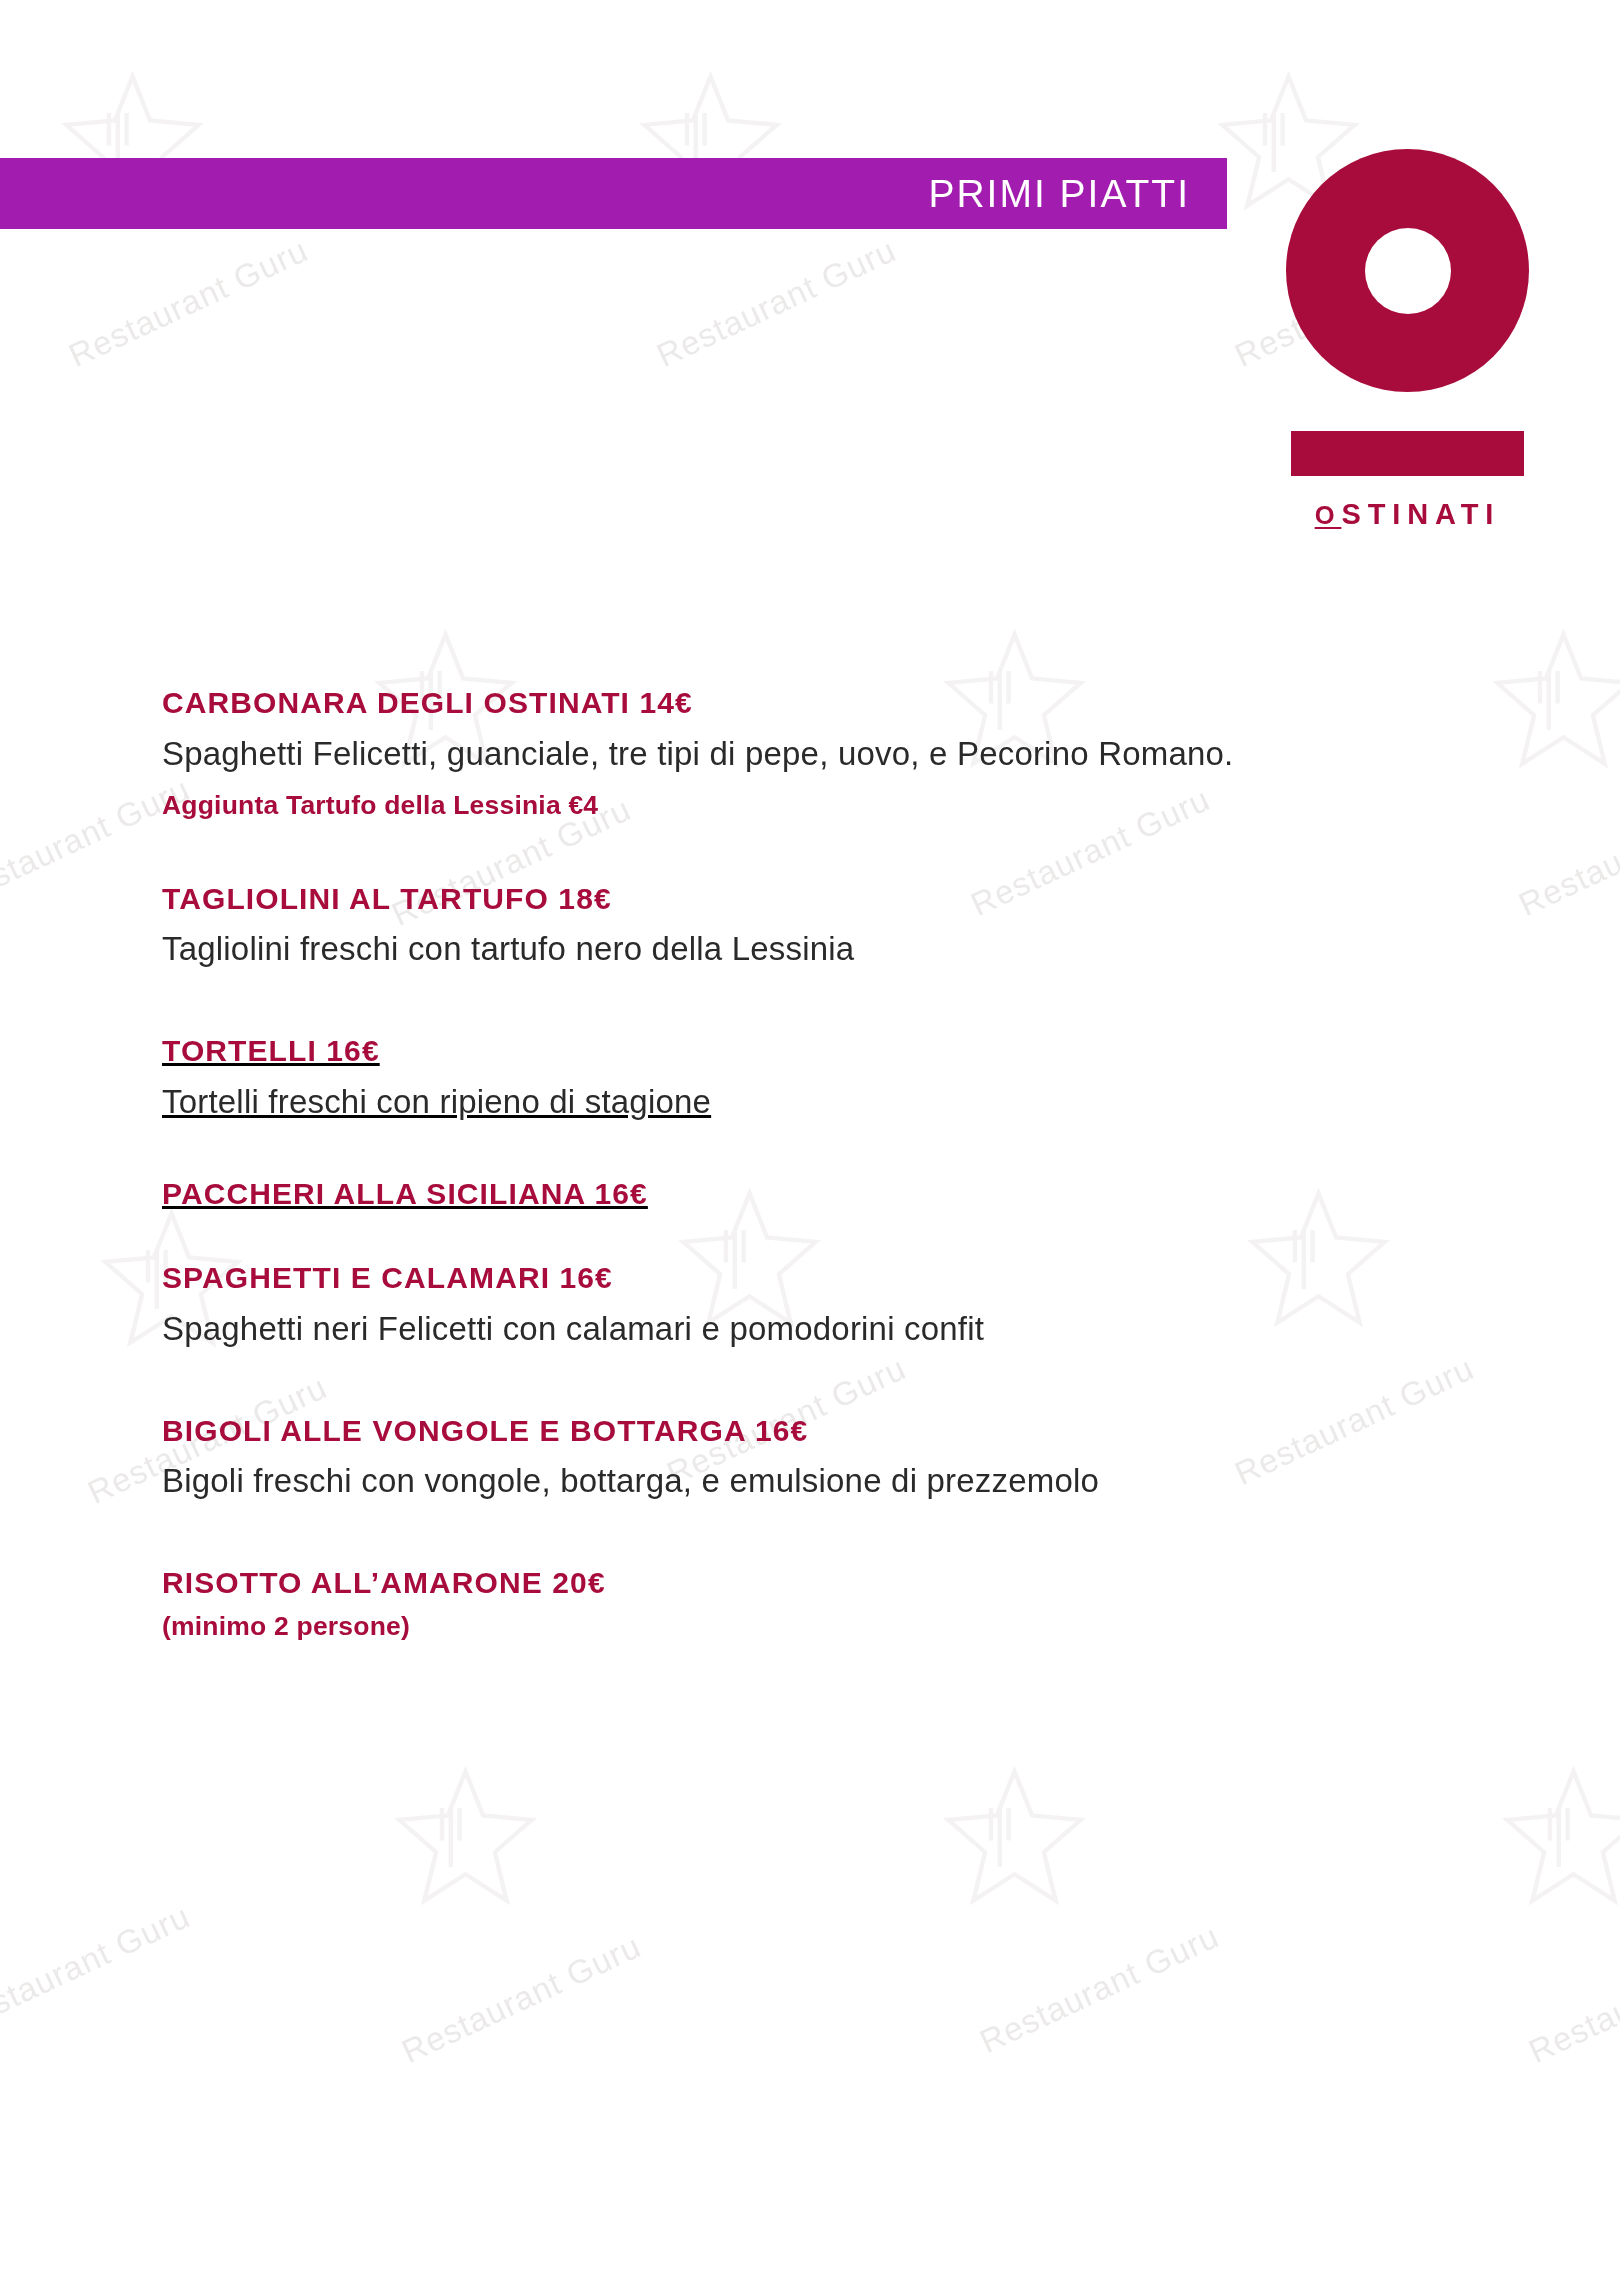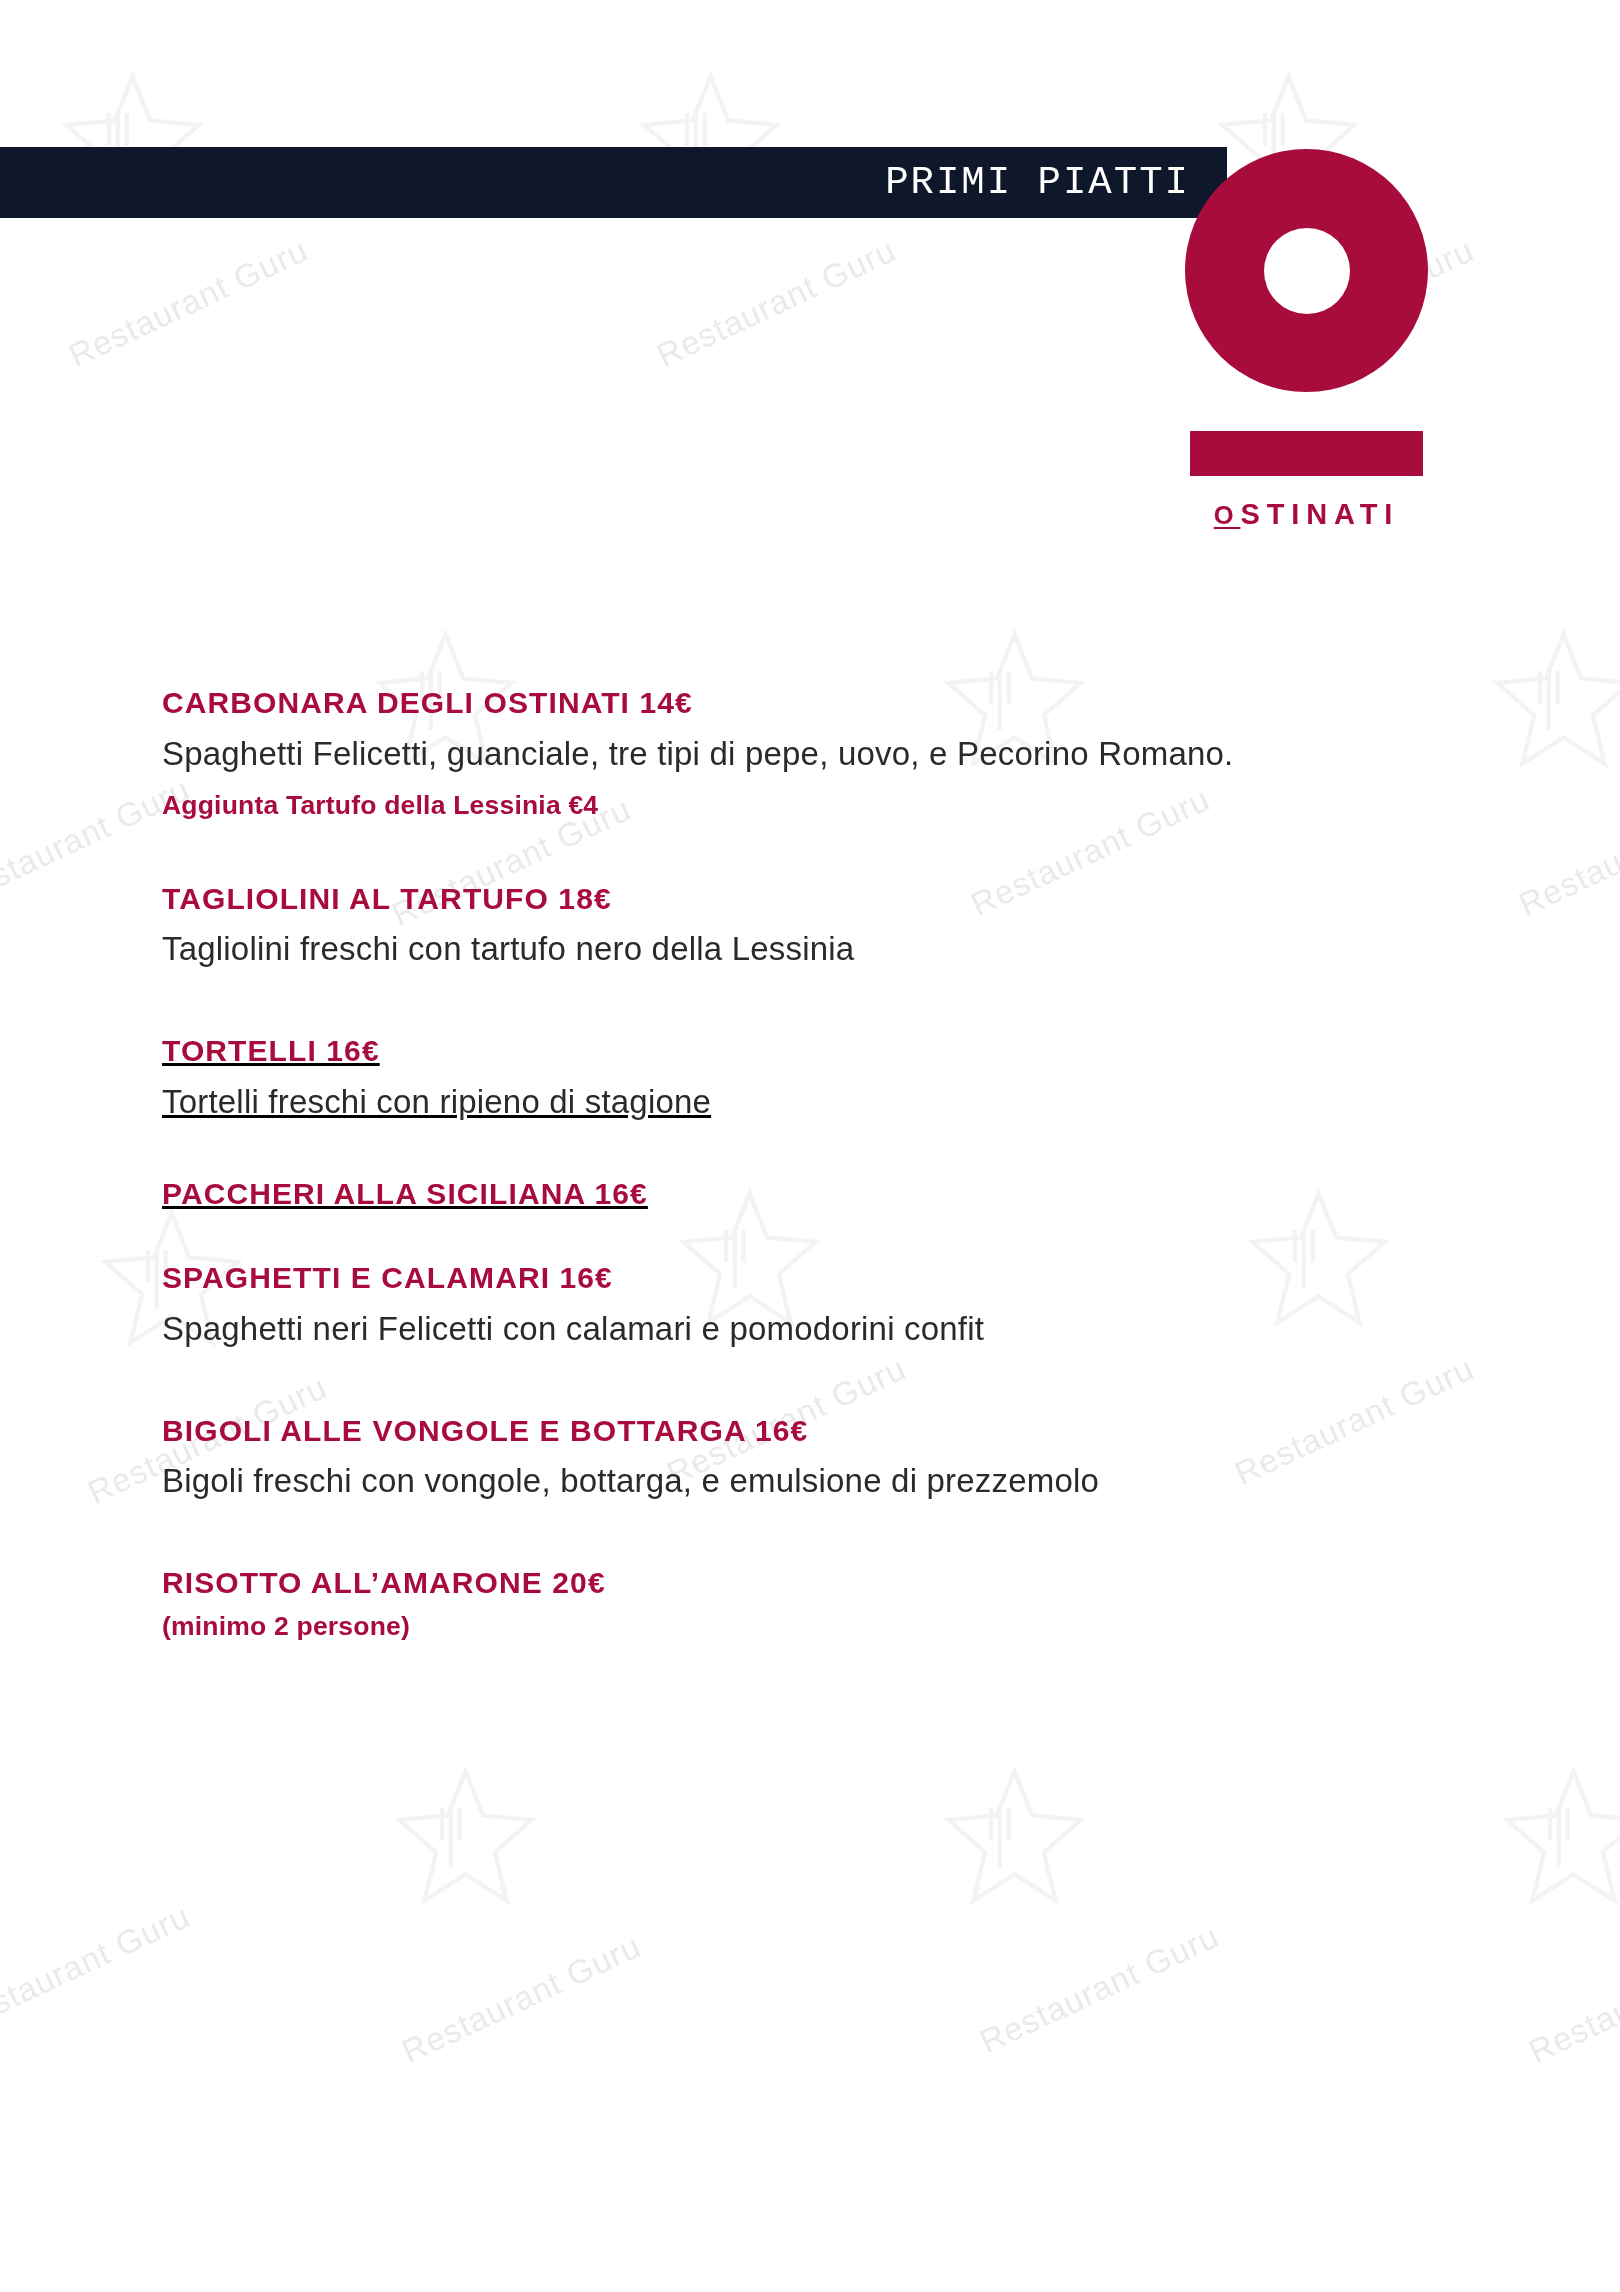--- a/index.html
+++ b/index.html
@@ -40,42 +40,41 @@
     position: absolute;
     width: 147px;
     height: 147px;
     opacity: .55;
   }
 
   
   .header-band {
     position: absolute;
     left: 0;
-    top: 147px;
+    top: 158px;
     width: 1227px;
     height: 71px;
-    background: #0f172a;
+    background: #a21caf;
     z-index: 2;
-    font-family: Liberation Mono, monospace;
   }
   .header-title {
     position: absolute;
     right: 37px;
     top: 50%;
     transform: translateY(-50%);
     color: #ffffff;
     font-size: 39px;
     letter-spacing: 2px;
     font-weight: 400;
   }
 
   
   .logo {
     position: absolute;
-    left: 1174px;
+    left: 1275px;
     top: 149px;
     width: 265px;
     z-index: 3;
     text-align: center;
   }
   .logo-ring {
     width: 243px;
     height: 243px;
     border-radius: 50%;
     background: #a80c3c;

